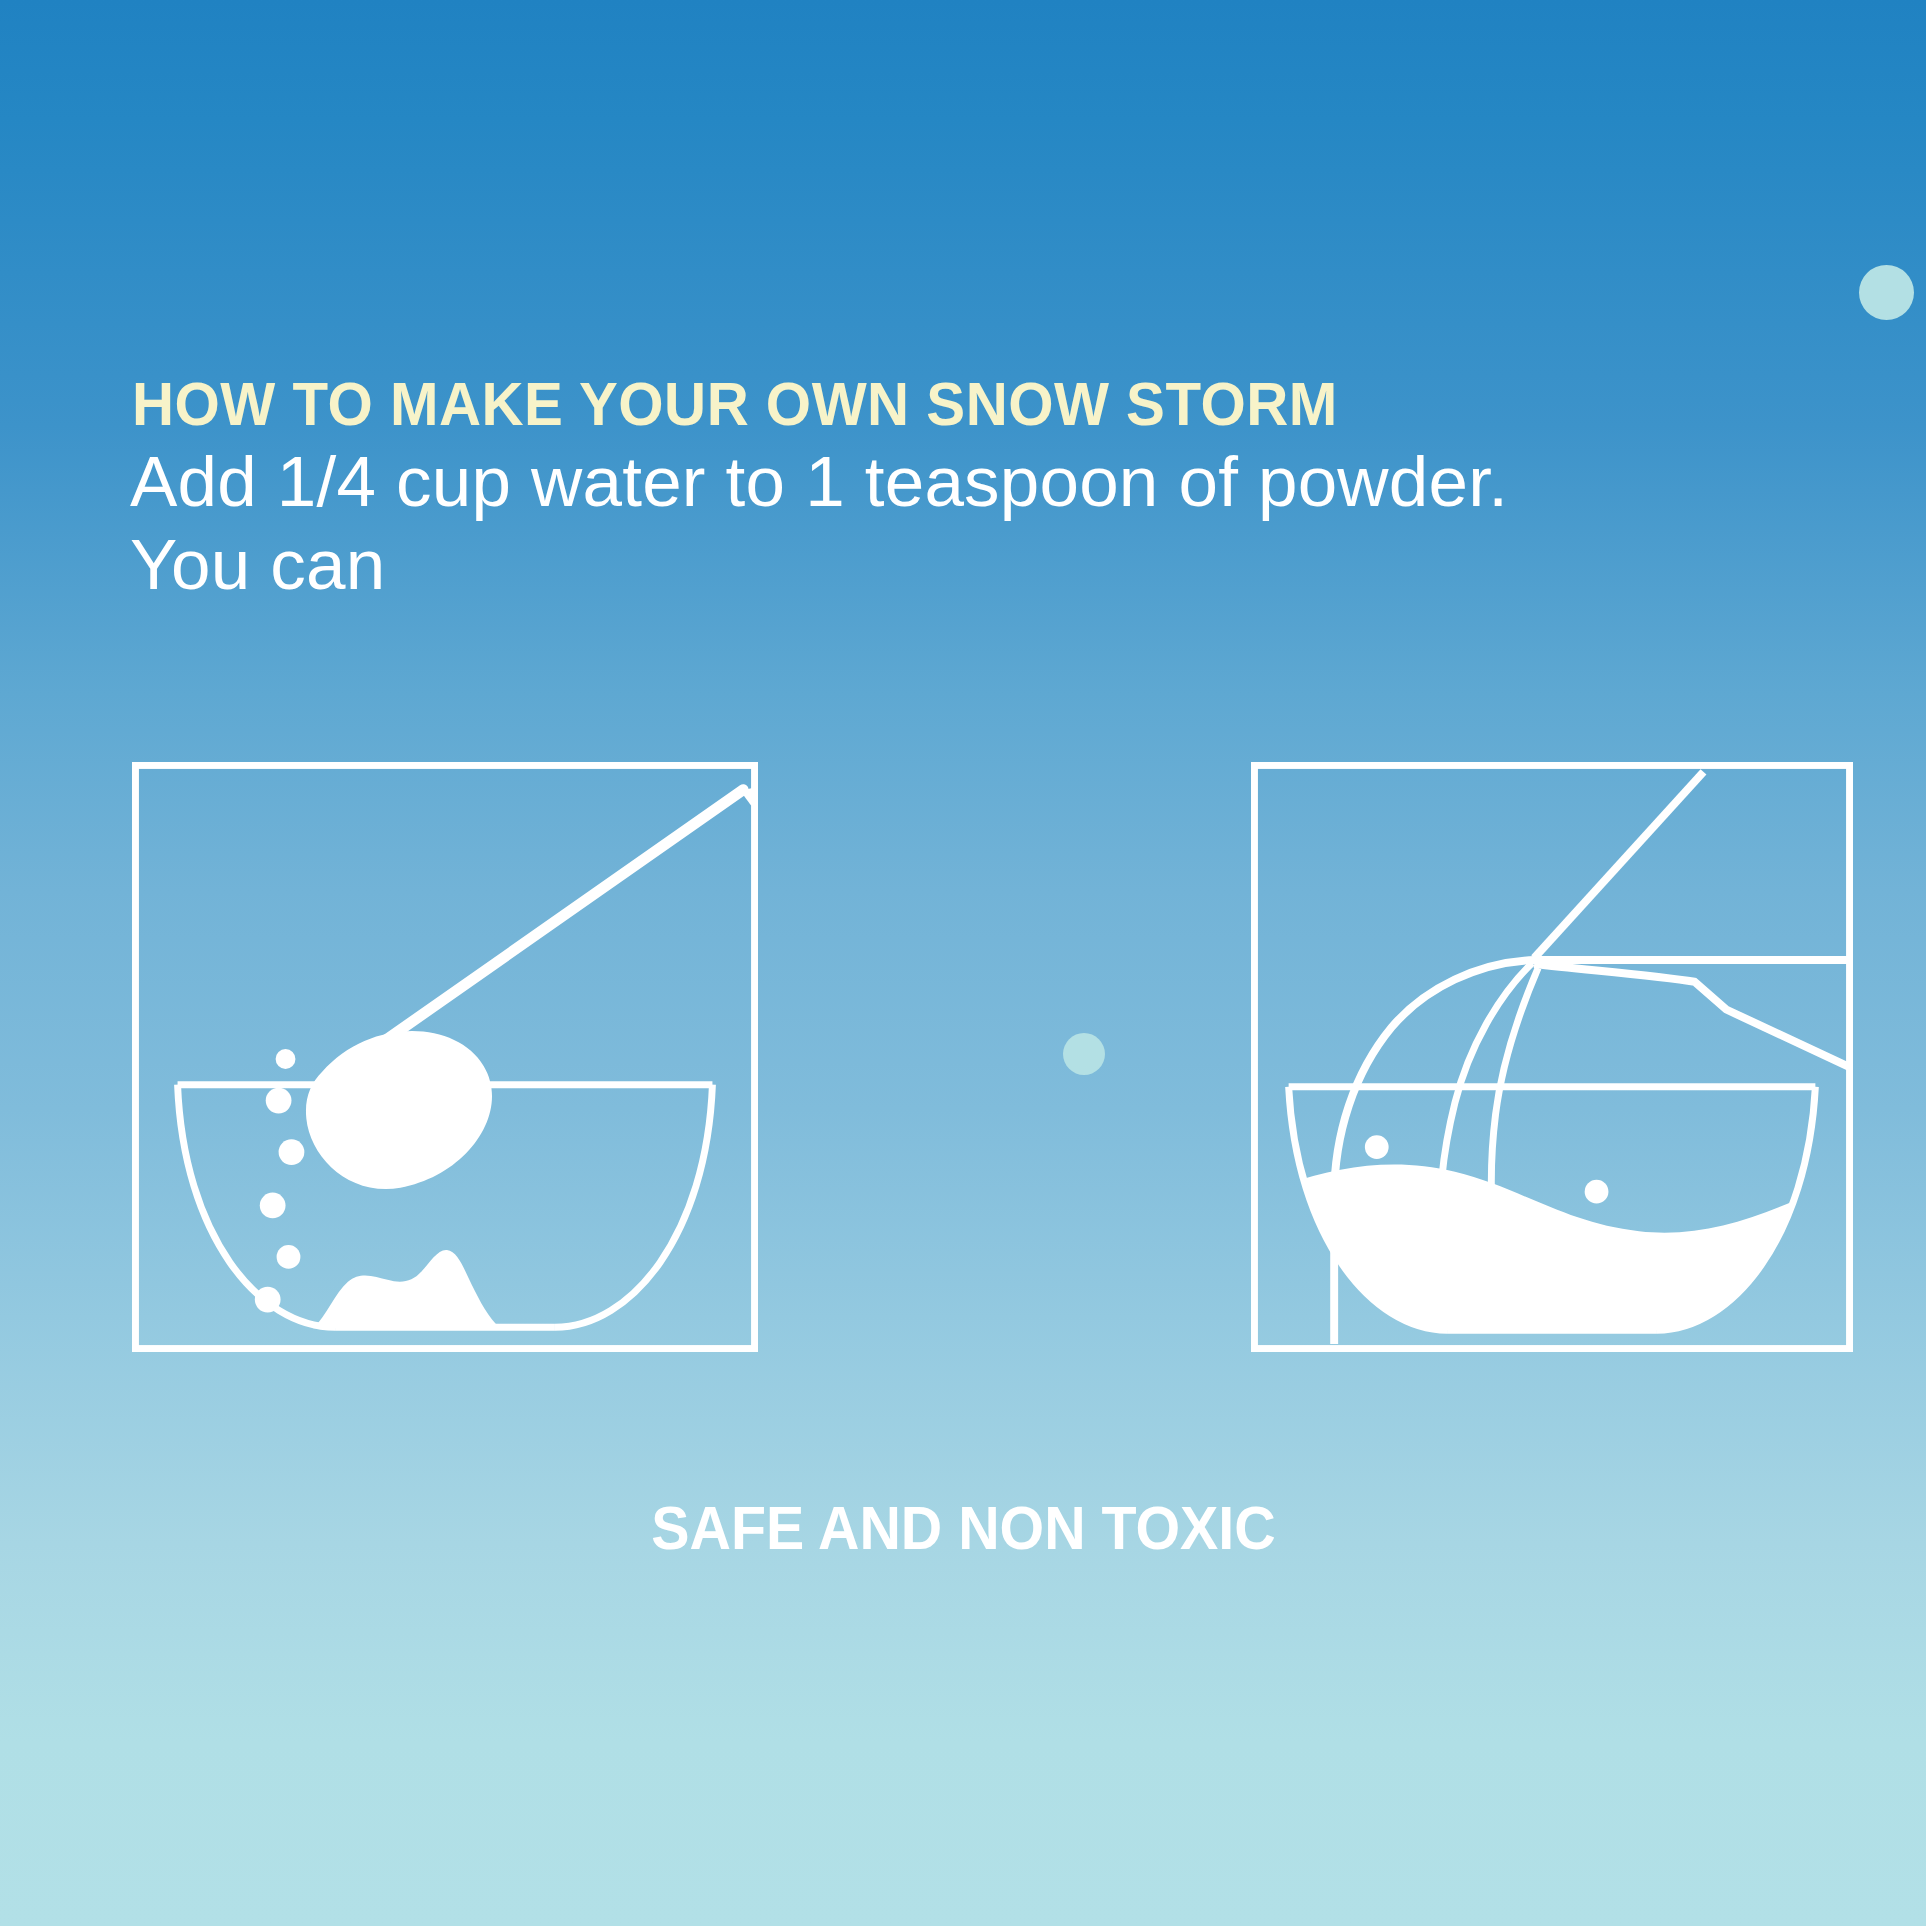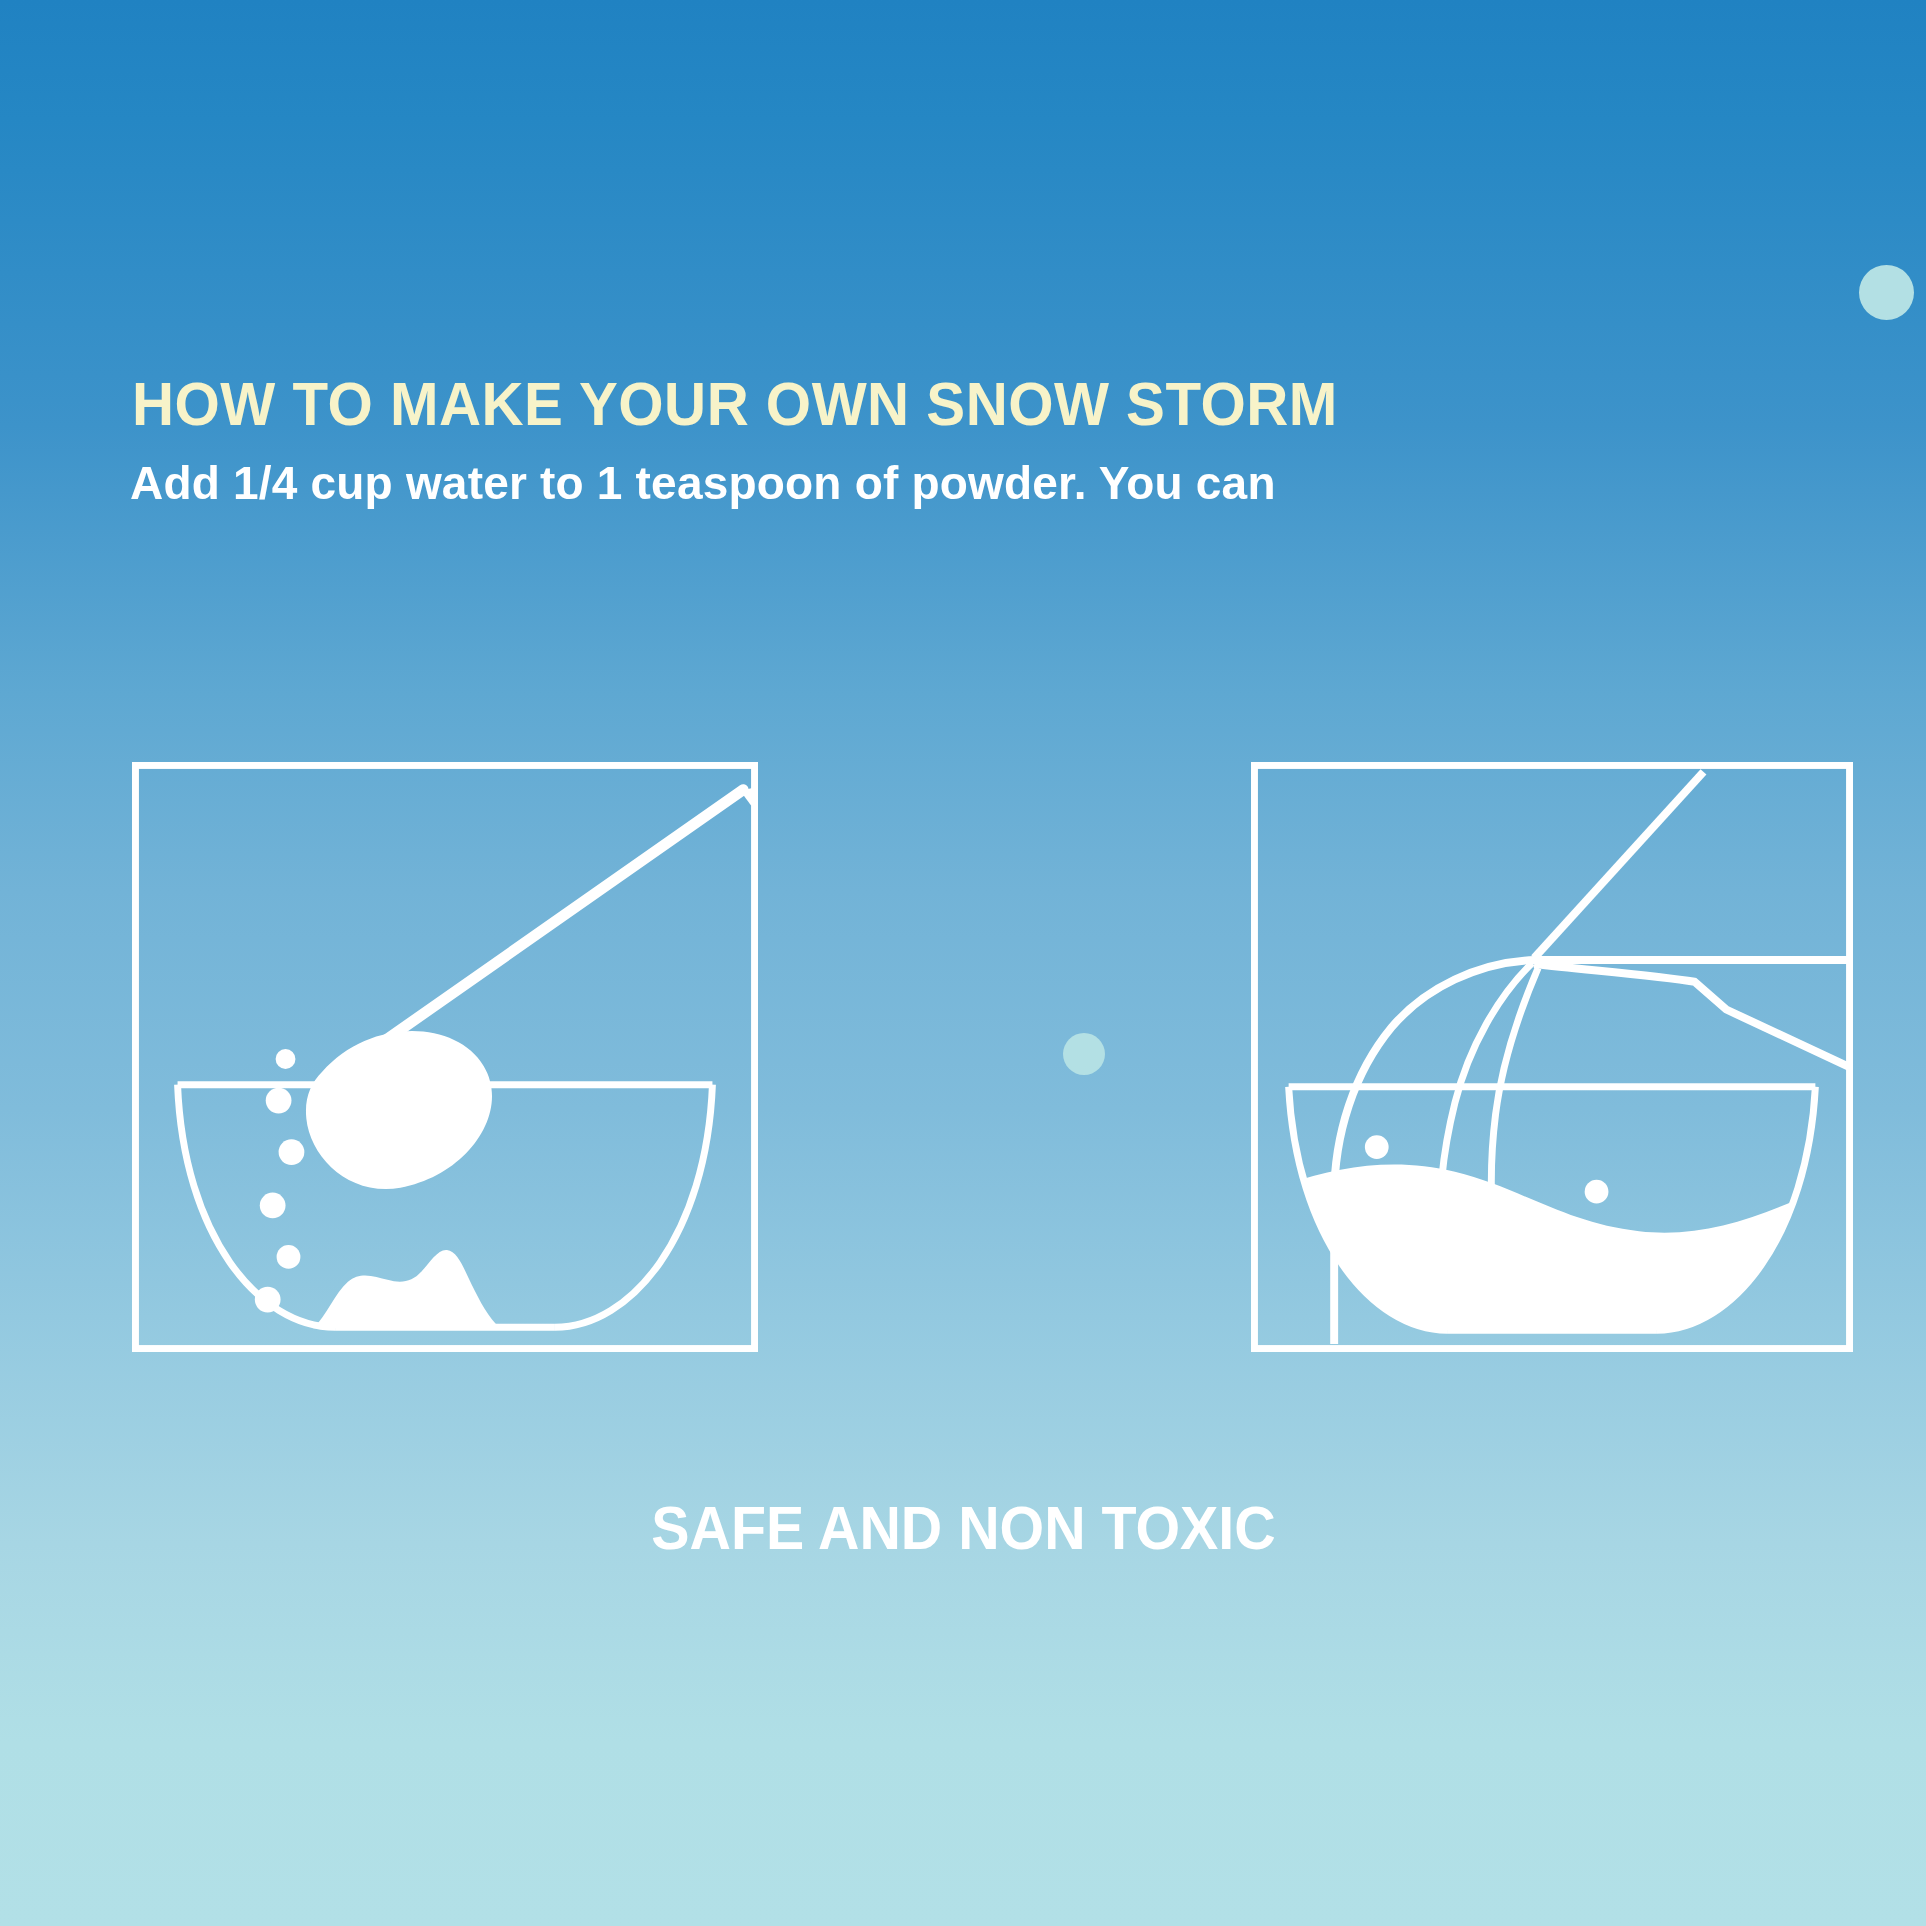--- a/index.html
+++ b/index.html
@@ -43,25 +43,25 @@
     font-weight: 700;
     letter-spacing: 0.5px;
     color: #f7f3c9;
     white-space: nowrap;
     transform: scaleX(0.955);
     transform-origin: left top;
   }
   .subcopy {
     position: absolute;
     left: 130px;
-    top: 457px;
+    top: 440px;
     width: 1465px;
-    font-size: 46px;
+    font-size: 71px;
     line-height: 1.17;
-    font-weight: 700;
+    font-weight: 400;
     color: #ffffff;
     letter-spacing: 0.2px;
   }
   .subcopy .ln { display: block; }
 
   .footline {
     position: absolute;
     left: 0;
     top: 1493px;
     width: 1927px;

